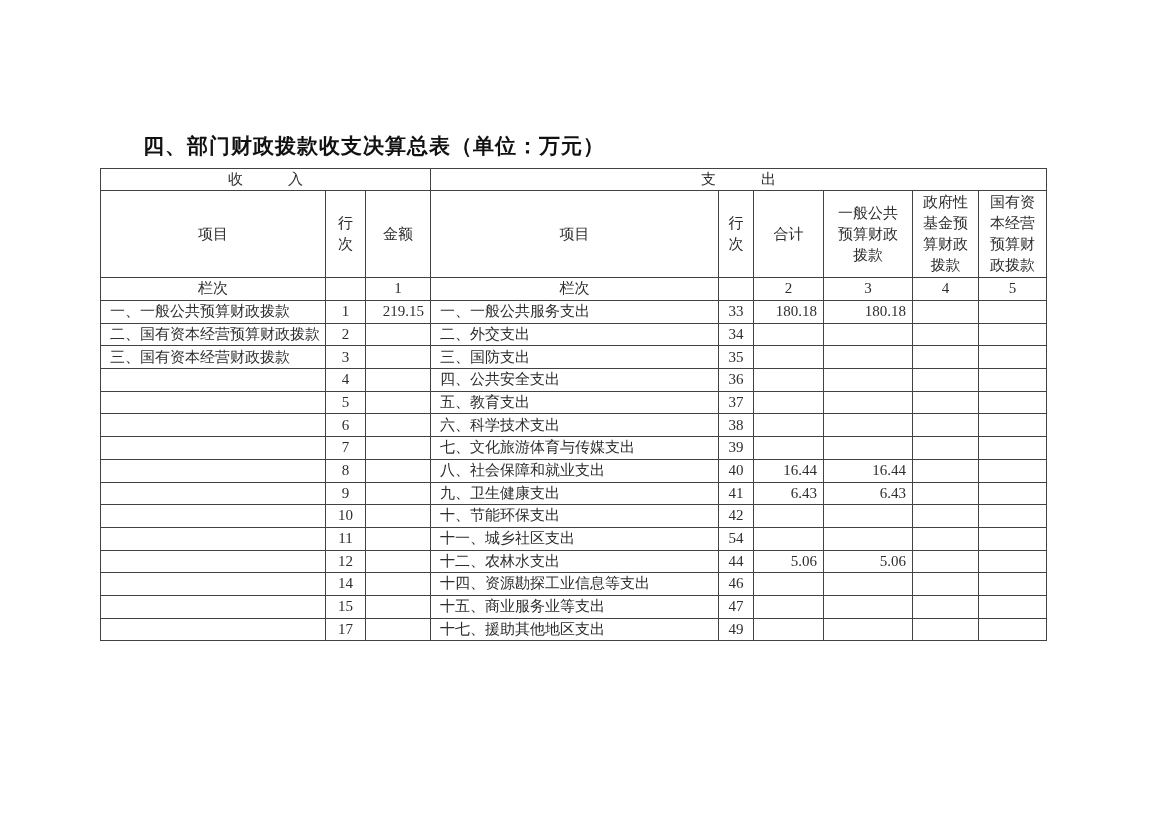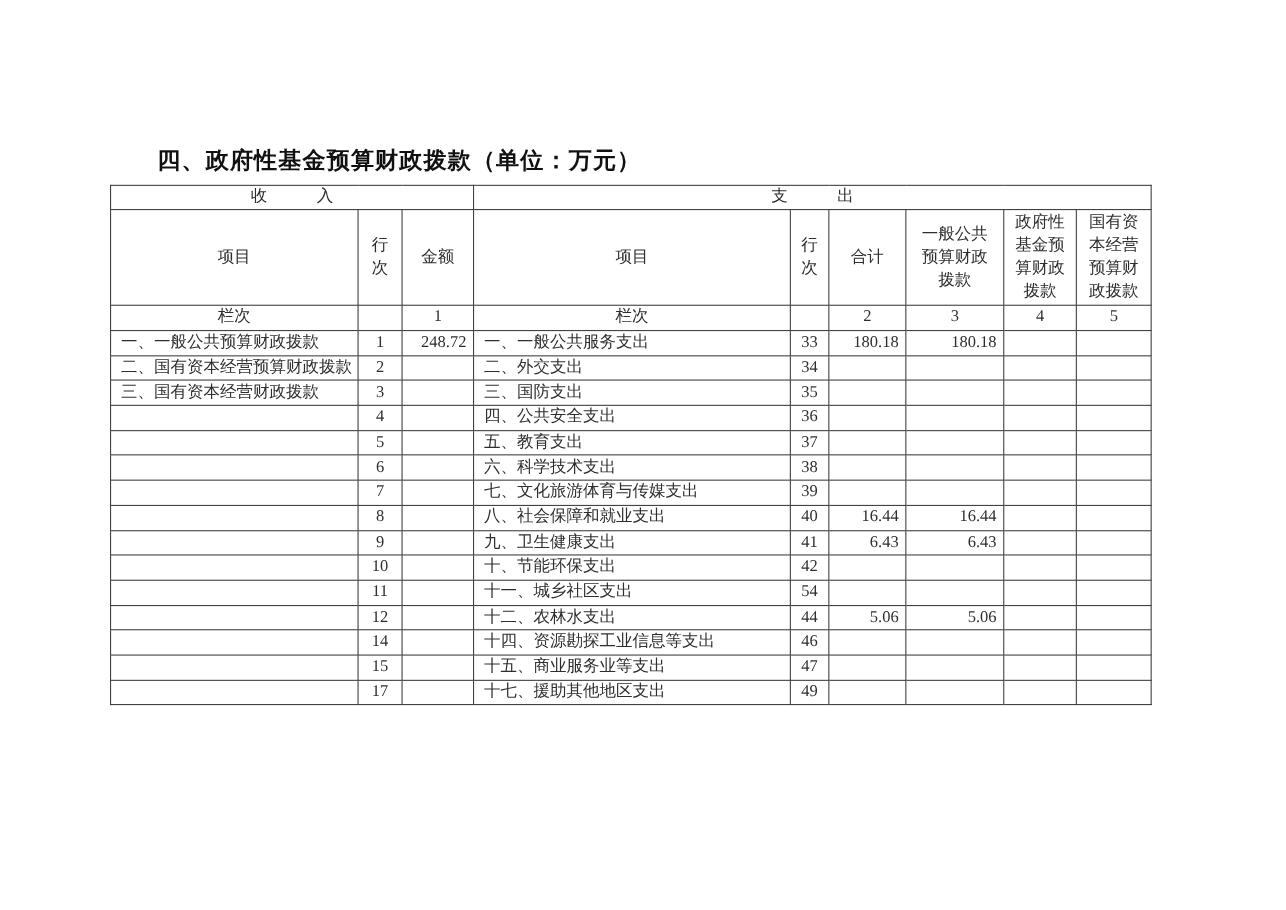--- a/index.html
+++ b/index.html
@@ -56,21 +56,21 @@
     text-align: left;
     padding-left: 9px;
     white-space: nowrap;
   }
   td.line { text-align: center; }
   td.num  { text-align: right; padding-right: 6px; }
 </style>
 </head>
 <body>
 
-<div class="page-title">四、政府性基金预算财政拨款（单位：万元）</div>
+<div class="page-title">四、部门财政拨款收支决算总表（单位：万元）</div>
 
 <table class="fiscal-table">
   <colgroup>
     <col style="width:225px">
     <col style="width:40px">
     <col style="width:65px">
     <col style="width:288px">
     <col style="width:35px">
     <col style="width:70px">
     <col style="width:89px">
@@ -100,21 +100,21 @@
       <td class="center">栏次</td>
       <td class="center"></td>
       <td class="center">2</td>
       <td class="center">3</td>
       <td class="center">4</td>
       <td class="center">5</td>
     </tr>
   <tr class="data-row">
         <td class="item">一、一般公共预算财政拨款</td>
         <td class="line">1</td>
-        <td class="num">248.72</td>
+        <td class="num">219.15</td>
         <td class="item">一、一般公共服务支出</td>
         <td class="line">33</td>
         <td class="num">180.18</td>
         <td class="num">180.18</td>
         <td class="num"></td>
         <td class="num"></td>
       </tr>
       <tr class="data-row">
         <td class="item">二、国有资本经营预算财政拨款</td>
         <td class="line">2</td>

